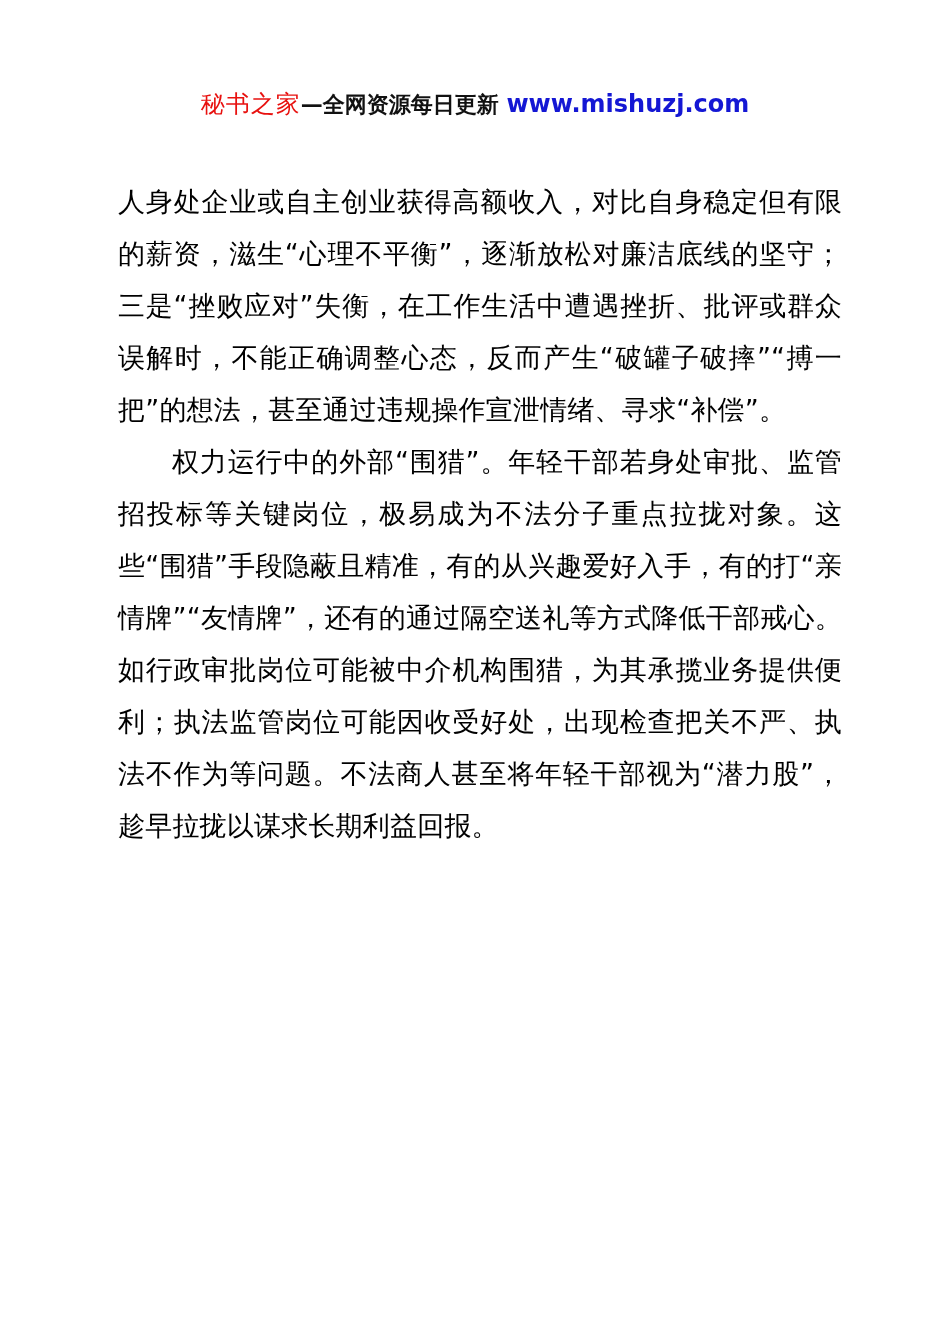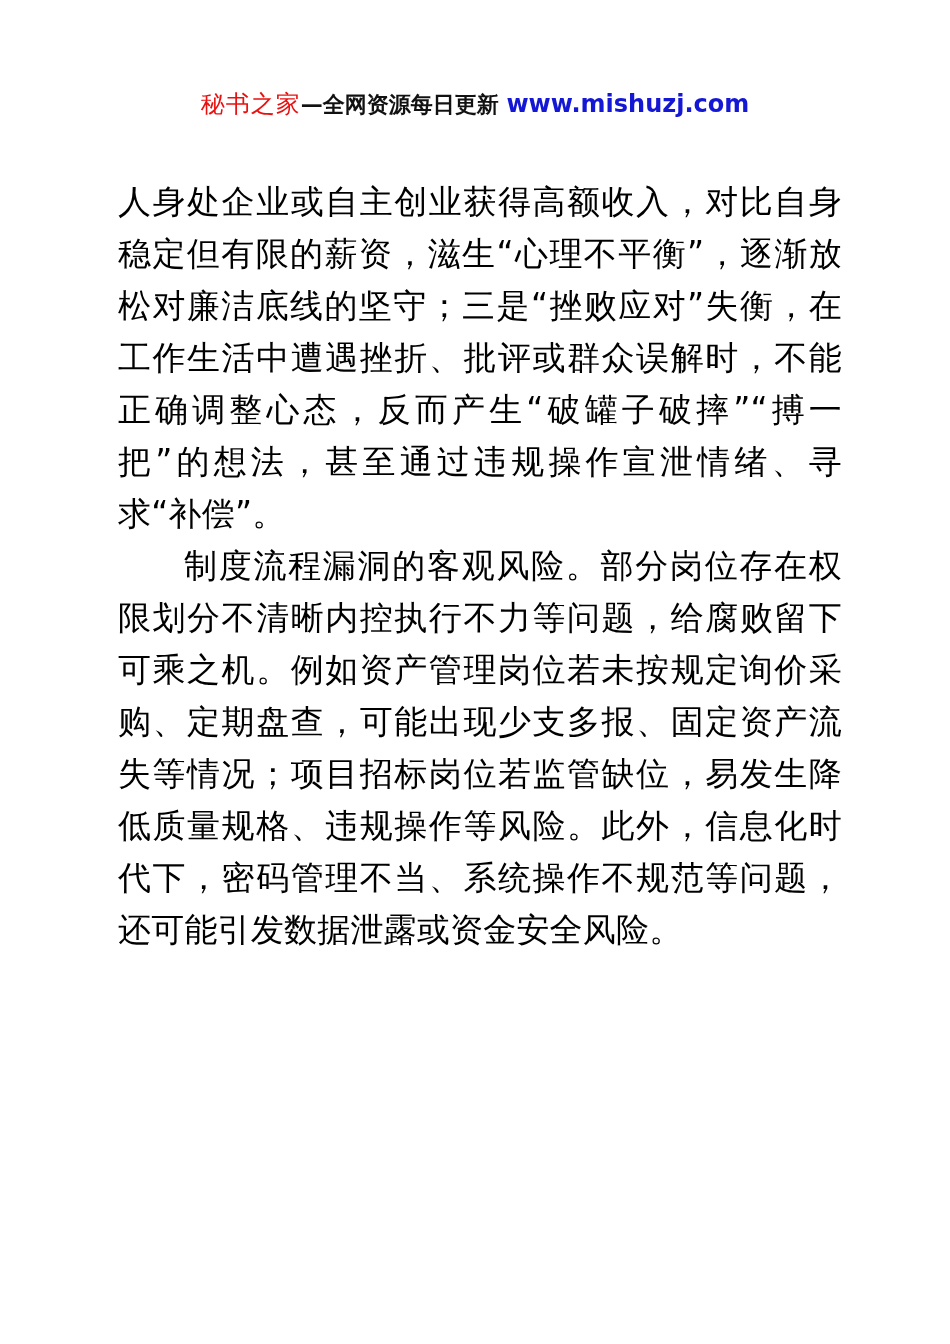--- a/index.html
+++ b/index.html
@@ -42,21 +42,21 @@
     font-size: 24px;
     font-weight: bold;
     color: #1417d4;
     letter-spacing: 0px;
   }
   .body-text {
     position: absolute;
     top: 176px;
     left: 118px;
     width: 724px;
-    font-size: 33px;
+    font-size: 27px;
     line-height: 52px;
     color: #000000;
     text-align: justify;
     text-justify: inter-ideograph;
     letter-spacing: 0.2px;
   }
   .para {
     margin: 0 0 0 0;
     text-indent: 2em;
   }
@@ -68,16 +68,16 @@
 <body>
 
 <div class="page">
 
   <div class="header">
     <span class="header-brand">秘书之家</span><span class="header-tagline">—全网资源每日更新 </span><span class="header-url">www.mishuzj.com</span>
   </div>
 
   <div class="body-text">
     <p class="para no-indent">人身处企业或自主创业获得高额收入，对比自身稳定但有限的薪资，滋生“心理不平衡”，逐渐放松对廉洁底线的坚守；三是“挫败应对”失衡，在工作生活中遭遇挫折、批评或群众误解时，不能正确调整心态，反而产生“破罐子破摔”“搏一把”的想法，甚至通过违规操作宣泄情绪、寻求“补偿”。</p>
-    <p class="para">制度流程漏洞的客观风险。部分岗位存在权限划分不清晰内控执行不力等问题，给腐败留下可乘之机。例如资产管理岗位若未按规定询价采购、定期盘查，可能出现少支多报、固定资产流失等情况；项目招标岗位若监管缺位，易发生降低质量规格、违规操作等风险。此外，信息化时代下，密码管理不当、系统操作不规范等问题，还可能引发数据泄露或资金安全风险。</p>
+    <p class="para">权力运行中的外部“围猎”。年轻干部若身处审批、监管招投标等关键岗位，极易成为不法分子重点拉拢对象。这些“围猎”手段隐蔽且精准，有的从兴趣爱好入手，有的打“亲情牌”“友情牌”，还有的通过隔空送礼等方式降低干部戒心。如行政审批岗位可能被中介机构围猎，为其承揽业务提供便利；执法监管岗位可能因收受好处，出现检查把关不严、执法不作为等问题。不法商人甚至将年轻干部视为“潜力股”，趁早拉拢以谋求长期利益回报。</p>
   </div>
 
 </div>
 
 </body></html>

